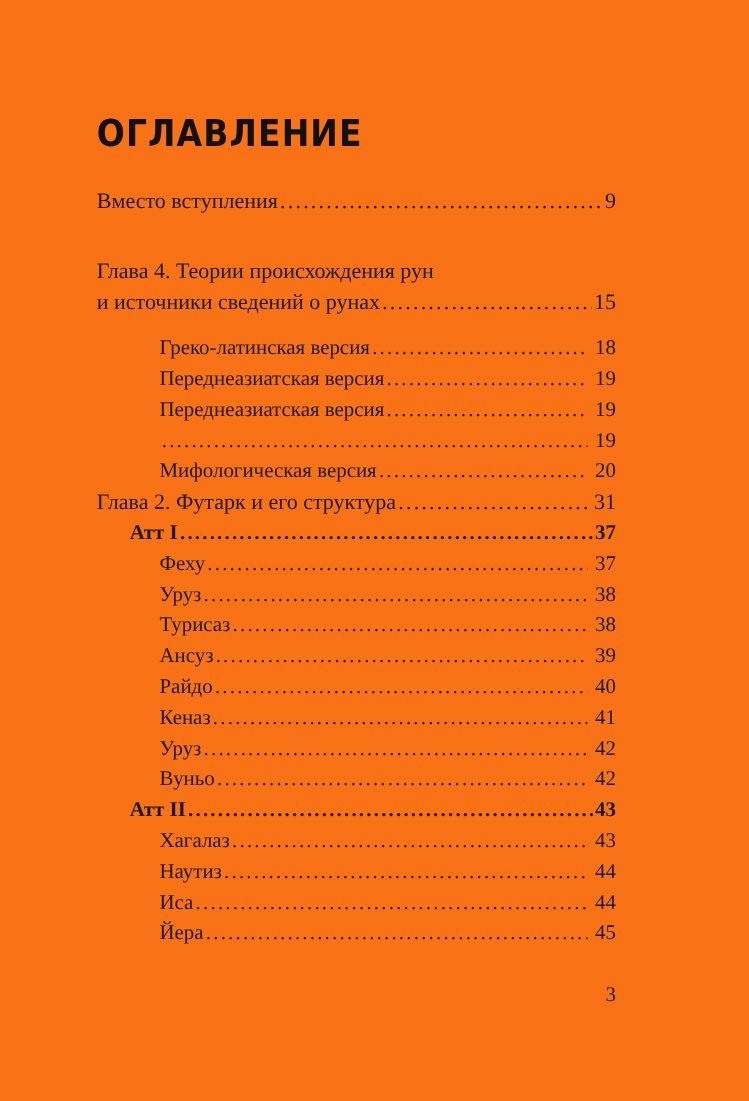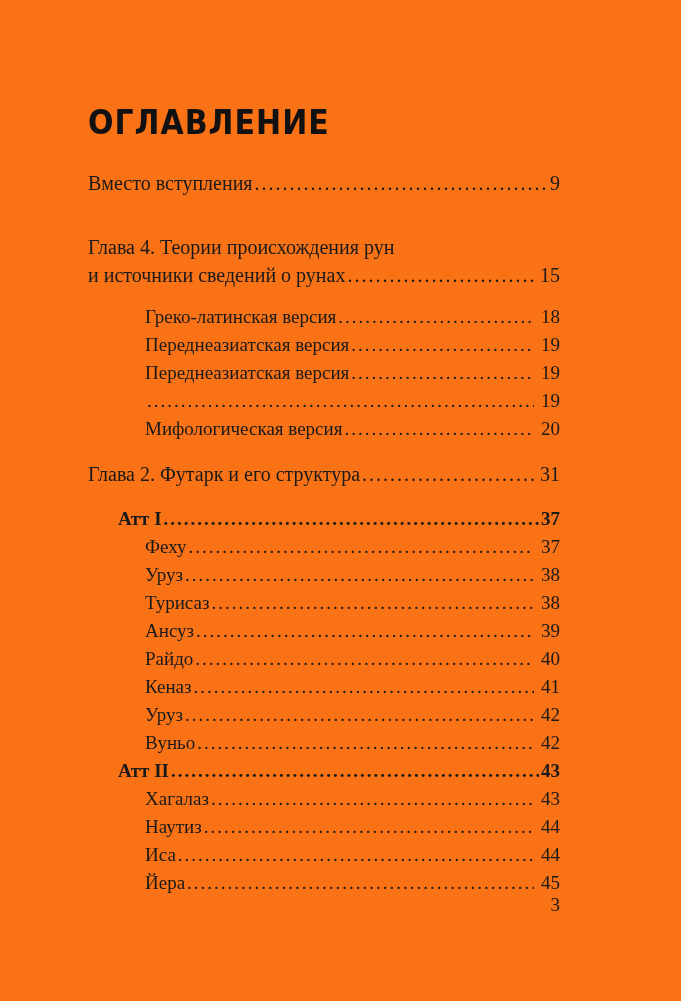--- a/index.html
+++ b/index.html
@@ -33,21 +33,21 @@
   .toc { width: 100%; }
   .toc-row {
     font-size: 19px;
     line-height: 28px;
   }
   .toc-row.indent-0 { padding-left: 0;  font-size: 20px; }
   .toc-row.indent-1 { padding-left: 30px; text-align: right; }
   .toc-row.indent-2 { padding-left: 57px; }
   .toc-row.bold { font-weight: bold; }
   .gap-s { margin-top: 14px; }
-  .gap-m { margin-top: 17px; }
+  .gap-m { }
   .gap-l { margin-top: 36px; }
   .pre-line { white-space: nowrap; }
   .row-line {
     display: flex;
     align-items: baseline;
   }
   .label { white-space: nowrap; }
   .dots {
     flex: 1 1 auto;
     overflow: hidden;

